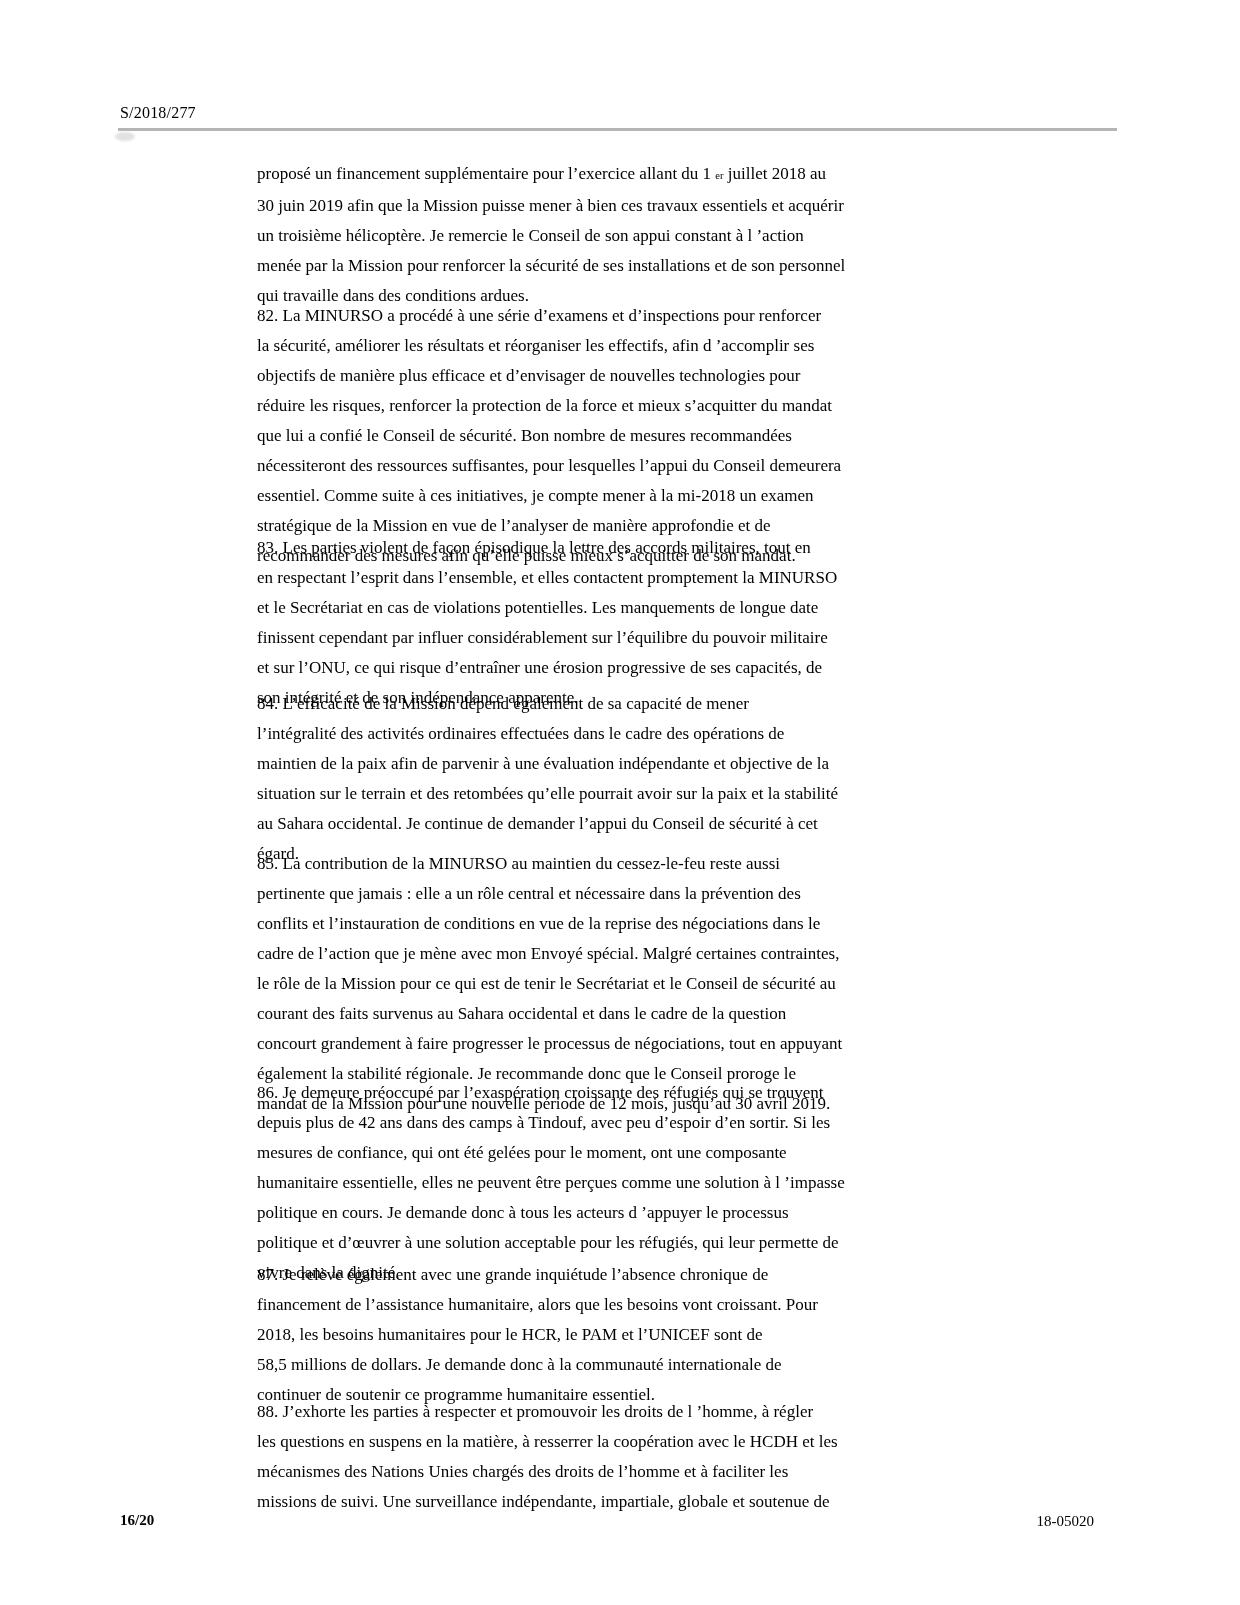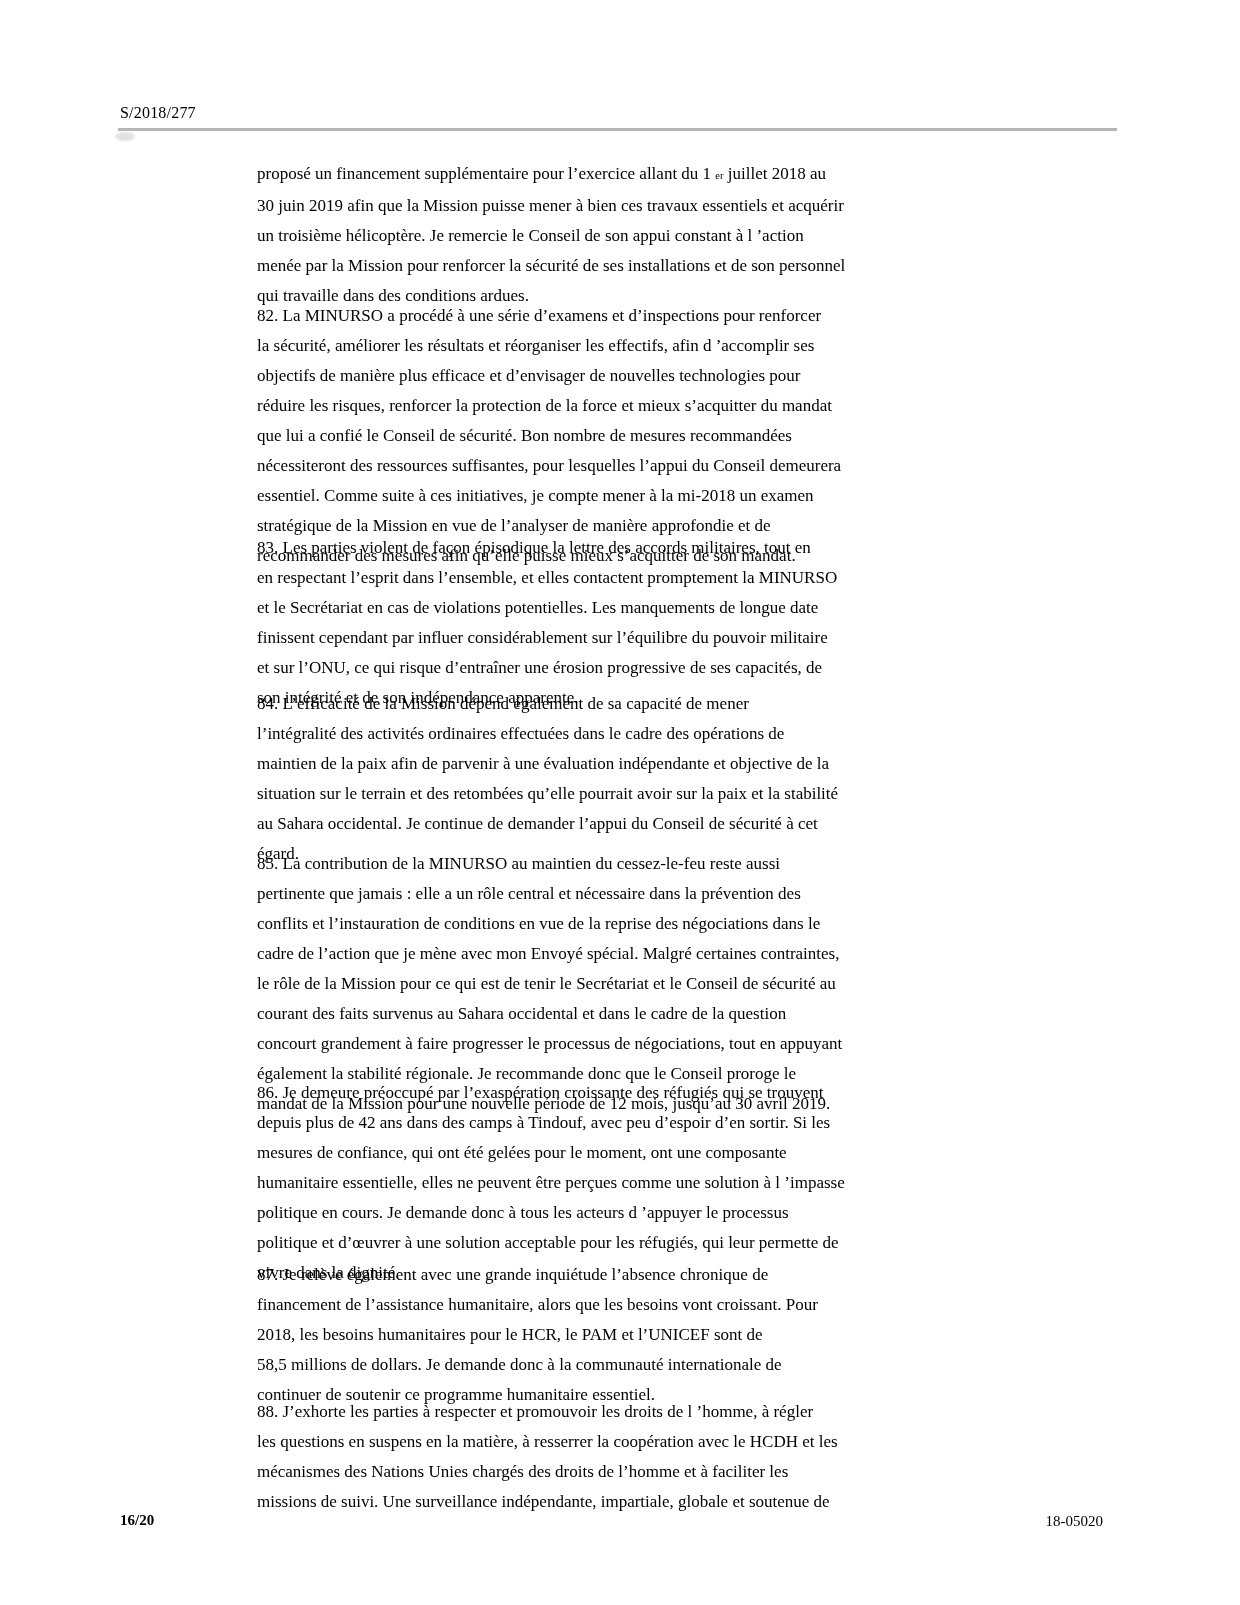--- a/index.html
+++ b/index.html
@@ -53,21 +53,21 @@
   .footer-left {
     position: absolute;
     left: 120px;
     top: 1511px;
     font-size: 15px;
     line-height: 19px;
     font-weight: bold;
   }
   .footer-right {
     position: absolute;
-    right: 137px;
+    right: 146px;
     top: 1512px;
     font-size: 15px;
     line-height: 19px;
   }
 </style>
 </head>
 <body>
 
 <div class="page">
 

